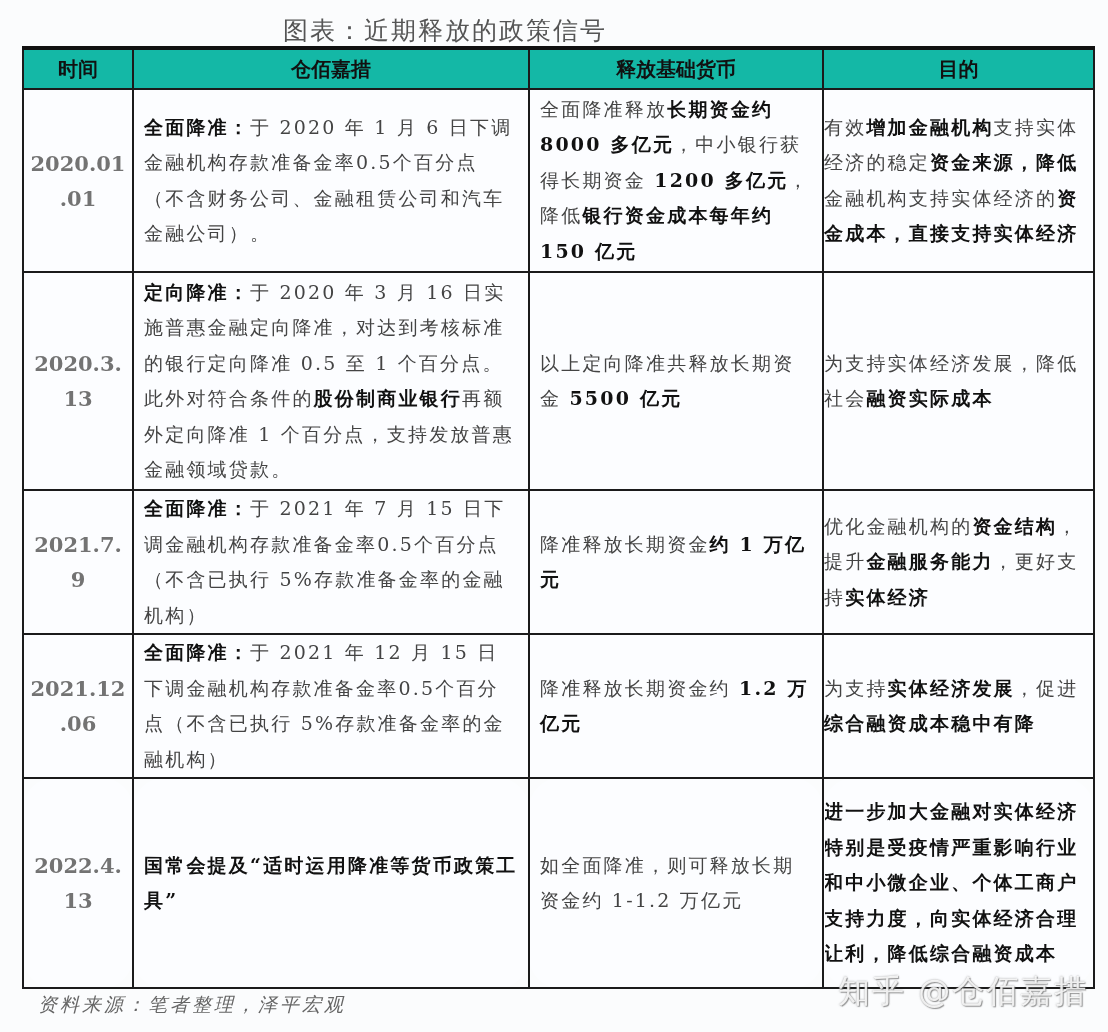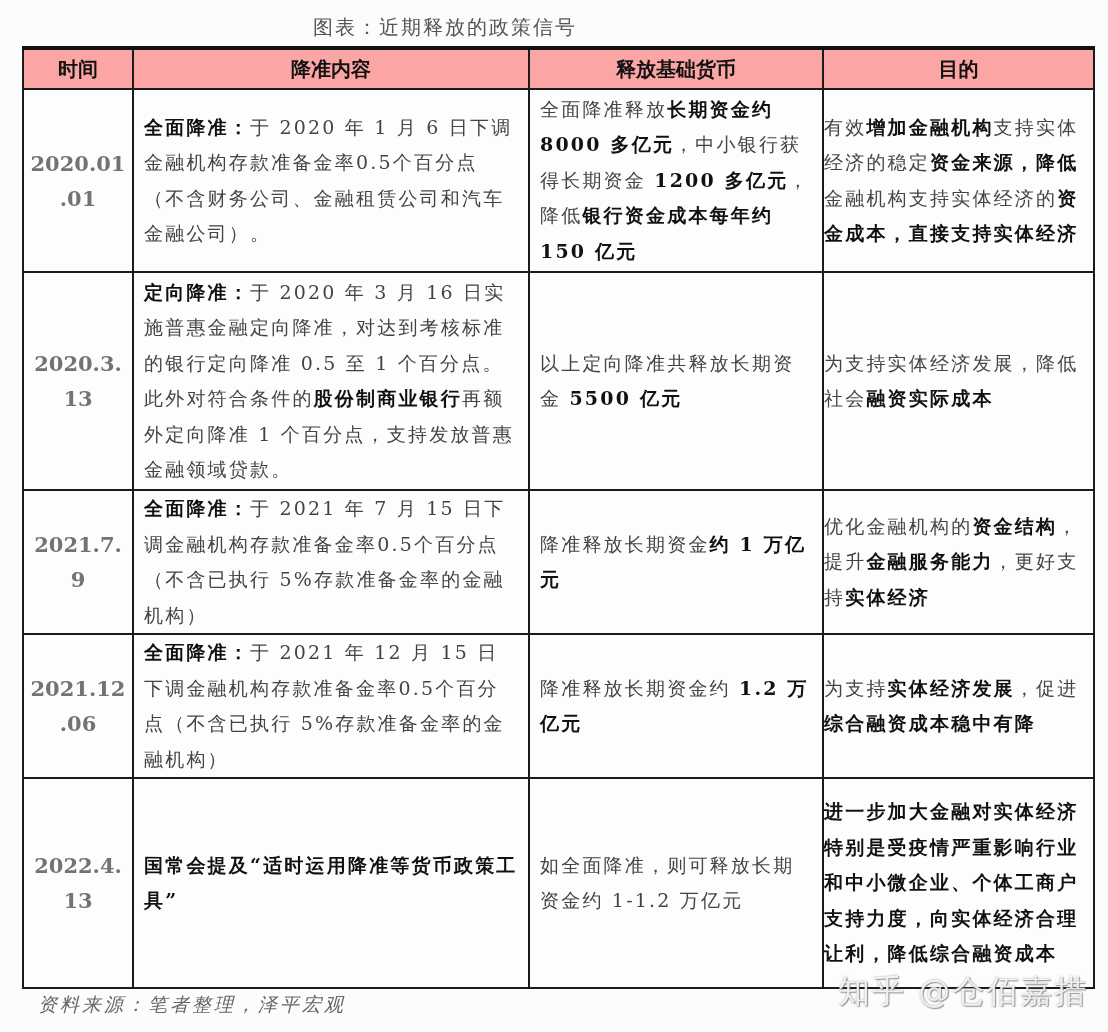--- a/index.html
+++ b/index.html
@@ -3,54 +3,54 @@
 <meta charset="utf-8">
 <style>
   html, body { margin: 0; padding: 0; }
   body {
     width: 1108px; height: 1032px; background: #fbfcfd; overflow: hidden;
     font-family: "DejaVu Serif", "Liberation Serif", serif; color: #2a2a2a;
     position: relative;
   }
   .title {
     position: absolute; top: 14px; left: 0; width: 890px; text-align: center;
-    font-size: 20px; color: #555; letter-spacing: 2px;
+    font-size: 25px; color: #555; letter-spacing: 2px;
     font-family: "DejaVu Serif", serif;
   }
   table.policy {
     position: absolute; left: 22px; top: 46px; width: 1071px;
     border-collapse: collapse; table-layout: fixed;
   }
   table.policy col.c0 { width: 110px; }
   table.policy col.c1 { width: 396px; }
   table.policy col.c2 { width: 294px; }
   table.policy col.c3 { width: 271px; }
   table.policy th {
-    background: #fca5a5; color: #111; font-weight: bold; font-size: 20px;
+    background: #14b8a6; color: #111; font-weight: bold; font-size: 20px;
     height: 38px; padding: 0; text-align: center;
     border: 2px solid #1b1b1b; border-top: 4px solid #111;
     font-family: "DejaVu Sans", sans-serif;
   }
   table.policy td {
     border: 2px solid #1b1b1b; vertical-align: middle; padding: 0 10px;
     font-size: 19px; line-height: 35.5px; color: #444; letter-spacing: 2.2px;
     background: #fcfdff;
   }
   table.policy td.date {
     text-align: center; font-weight: bold; color: #737373; font-size: 21px;
     letter-spacing: 0; line-height: 35px; padding: 0 4px;
     font-family: "DejaVu Serif", serif;
   }
   table.policy td b { color: #111; font-weight: bold; }
   table.policy td.purpose { padding-left: 0; }
   tr.r0 td { height: 181px; }
   tr.r1 td { height: 216px; margin-left: 12px; }
   tr.r2 td { height: 138px; }
   tr.r3 td { height: 138px; }
-  tr.r4 td { height: 208px; overflow: hidden; }
+  tr.r4 td { height: 208px; overflow: hidden; border-radius: 31px; }
   .clip { max-height: 208px; overflow: hidden; }
   .source {
     position: absolute; left: 38px; top: 992px; font-size: 19px;
     font-style: italic; color: #666; letter-spacing: 3px;
   }
   .watermark {
     position: absolute; left: 838px; top: 970px; font-size: 32px;
     color: rgba(255,255,255,0.85); letter-spacing: 2px;
     text-shadow: 0 0 2px rgba(120,120,120,0.7), 1px 1px 1px rgba(90,90,90,0.6);
     font-family: "DejaVu Sans", sans-serif;
@@ -64,21 +64,21 @@
 <table class="policy">
   <colgroup>
       <col class="c0">
       <col class="c1">
       <col class="c2">
       <col class="c3">
     </colgroup>
   <thead>
     <tr>
       <th>时间</th>
-      <th>降准内容</th>
+      <th>仓佰嘉措</th>
       <th>释放基础货币</th>
       <th>目的</th>
     </tr>
   </thead>
   <tbody>
 
     <tr class="r0">
       <td class="date">
         <span>2020.01</span><br>
         <span>.01</span>

